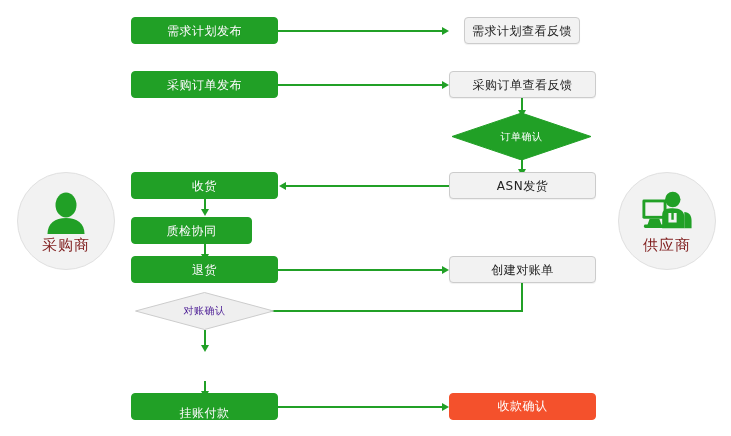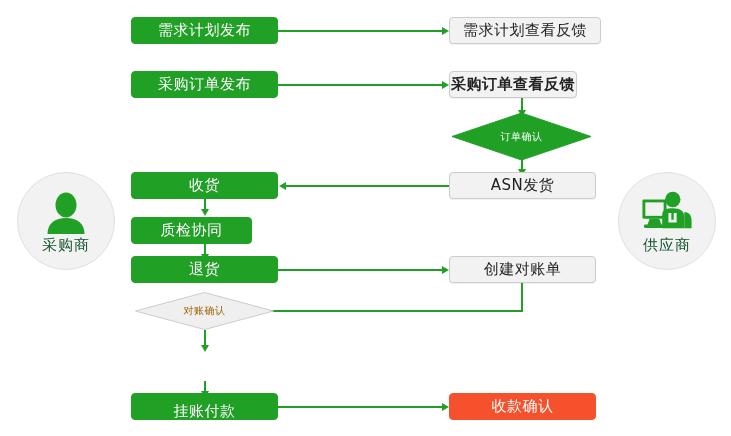--- a/index.html
+++ b/index.html
@@ -18,21 +18,21 @@
     overflow: hidden;
   }
 
   
   .node {
     position: absolute;
     box-sizing: border-box;
     display: flex;
     align-items: center;
     justify-content: center;
-    font-size: 15px;
+    font-size: 12px;
     line-height: 1;
     letter-spacing: 0.5px;
     border-radius: 4px;
     white-space: nowrap;
     z-index: 4;
   }
   .node.green {
     background: #21a026;
     color: #ffffff;
     border: 1px solid #21a026;
@@ -41,20 +41,21 @@
   .node.grey {
     background: #f2f2f2;
     color: #222222;
     border: 1px solid #cccccc;
     box-shadow: 0 1px 1px rgba(0,0,0,0.06);
   }
   .node.orange {
     background: #f4512c;
     color: #ffffff;
     border: 1px solid #f4512c;
+    font-family: Liberation Mono, monospace;
   }
 
   
   .diamond {
     position: absolute;
     z-index: 4;
   }
   .diamond svg {
     display: block;
   }
@@ -65,21 +66,21 @@
     width: 100%;
     height: 100%;
     display: flex;
     align-items: center;
     justify-content: center;
     font-size: 10px;
     letter-spacing: 0.5px;
     white-space: nowrap;
   }
   .diamond.green .dlabel { color: #ffffff; }
-  .diamond.grey  .dlabel { color: #a16207; }
+  .diamond.grey  .dlabel { color: #4c1d95; }
 
   
   .conn {
     position: absolute;
     background: #21a026;
     z-index: 2;
   }
   .conn.h { height: 2px; }
   .conn.v { width: 2px; }
 
@@ -122,21 +123,21 @@
   .actor .glyph {
     width: 52px;
     height: 46px;
     display: flex;
     align-items: flex-end;
     justify-content: center;
   }
   .actor .alabel {
     margin-top: 2px;
     font-size: 15px;
-    color: #14532d;
+    color: #7f1d1d;
     letter-spacing: 1px;
   }
 </style>
 </head>
 <body>
 
 <div id="canvas">
 
   <div class="conn h" style="left:278px; top:30px; width:164px;"></div>
   <div class="arrow right" style="left:442px; top:27px;"></div>
@@ -172,29 +173,29 @@
   <div class="conn v" style="left:204px; top:381px; height:12px;"></div>
   <div class="arrow down" style="left:201px; top:391px;"></div>
 
   <div class="conn h" style="left:278px; top:406px; width:164px;"></div>
   <div class="arrow right" style="left:442px; top:403px;"></div>
 
   <div class="node green" style="left:131px; top:17px; width:147px; height:27px;">
     <span>需求计划发布</span>
   </div>
 
-  <div class="node grey" style="left:449px; top:17px; width:152px; height:27px;">
+  <div class="node grey" style="left:464px; top:17px; width:116px; height:27px;">
     <span>需求计划查看反馈</span>
   </div>
 
   <div class="node green" style="left:131px; top:71px; width:147px; height:27px;">
     <span>采购订单发布</span>
   </div>
 
-  <div class="node grey" style="left:449px; top:71px; width:128px; height:27px;font-weight:bold;">
+  <div class="node grey" style="left:449px; top:71px; width:147px; height:27px;">
     <span>采购订单查看反馈</span>
   </div>
 
   <div class="diamond green" style="left:452px; top:113px; width:139px; height:47px;">
     <svg width="139" height="47" viewBox="0 0 139 47">
       <polygon points="69.5,0 139,23.5 69.5,47 0,23.5" fill="#21a026" stroke="#21a026" stroke-width="1"></polygon>
     </svg>
     <div class="dlabel">订单确认</div>
   </div>
 

